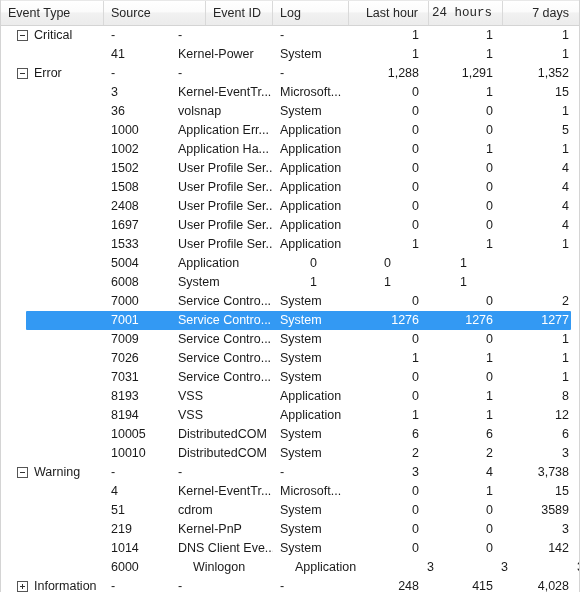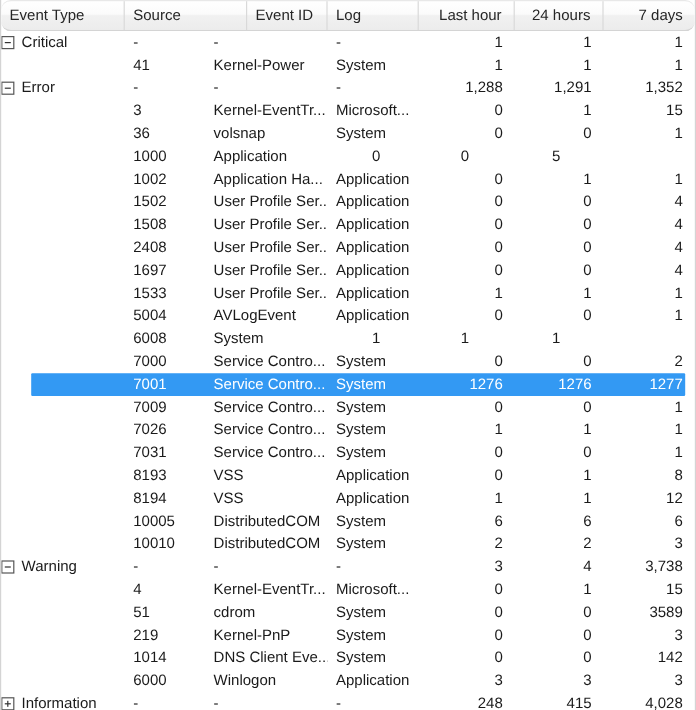--- a/index.html
+++ b/index.html
@@ -23,21 +23,20 @@
 
   
   .hdr {
     display: flex;
     height: 26px;
     background: linear-gradient(to bottom, #ffffff 0%, #fbfbfb 45%, #f1f1f1 50%, #ececec 100%);
     border-bottom: 1px solid #d4d4d4;
     border-top: 1px solid #e8e8e8;
     position: relative;
     z-index: 5;
-    border-radius: 8px;
   }
   .hcell {
     position: relative;
     display: flex;
     align-items: center;
     font-size: 12.5px;
     color: #262626;
     padding: 0 7px;
     white-space: nowrap;
     overflow: hidden;
@@ -75,21 +74,21 @@
     align-items: center;
     font-size: 12.5px;
     color: #1a1a1a;
     padding: 0 7px;
     white-space: nowrap;
     overflow: hidden;
     height: 19px;
     line-height: 19px;
   }
   .cell.num { justify-content: flex-end; padding-right: 10px; }
-  .cell.type { padding-left: 0; gap: 6px; }
+  .cell.type { padding-left: 16px; gap: 6px; }
 
   
   .exp {
     width: 11px;
     height: 11px;
     flex: 0 0 11px;
     border: 1px solid #555555;
     background: #ffffff;
     position: relative;
     display: inline-block;
@@ -118,21 +117,21 @@
 <body>
 
 <div id="grid">
 
   <div class="hdr" id="header">
       <div class="hcell" style="width: 103px; flex: 0 0 103px;">Event Type</div>
       <div class="hcell" style="width: 102px; flex: 0 0 102px;">Source</div>
       <div class="hcell" style="width: 67px; flex: 0 0 67px;">Event ID</div>
       <div class="hcell" style="width: 76px; flex: 0 0 76px;">Log</div>
       <div class="hcell num" style="width: 80px; flex: 0 0 80px;">Last hour</div>
-      <div class="hcell num" style="width: 74px; flex: 0 0 74px;">24 hours</div>
+      <div class="hcell num" style="width: 74px; flex: 0 0 74px; font-family: Liberation Mono, monospace;">24 hours</div>
       <div class="hcell num" style="width: 76px; flex: 0 0 76px;">7 days</div>
     </div>
 
   <div class="rows" id="rowhost">
       <div class="row">
         <div class="cell type" style="width: 103px; flex: 0 0 103px;">
           <span class="exp"></span>
           <span class="typelabel">Critical</span>
         </div>
         <div class="cell" style="width: 67px; flex: 0 0 67px;">-</div>
@@ -189,20 +188,21 @@
         <div class="cell num" style="width: 80px; flex: 0 0 80px;">0</div>
         <div class="cell num" style="width: 74px; flex: 0 0 74px;">0</div>
         <div class="cell num" style="width: 76px; flex: 0 0 76px;">1</div>
       </div>
       <div class="row">
         <div class="cell type" style="width: 103px; flex: 0 0 103px;">
           <span class="exp-spacer"></span>
           <span class="typelabel"></span>
         </div>
         <div class="cell" style="width: 67px; flex: 0 0 67px;">1000</div>
+        <div class="cell" style="width: 102px; flex: 0 0 102px;">Application Err...</div>
         <div class="cell" style="width: 76px; flex: 0 0 76px;">Application</div>
         <div class="cell num" style="width: 80px; flex: 0 0 80px;">0</div>
         <div class="cell num" style="width: 74px; flex: 0 0 74px;">0</div>
         <div class="cell num" style="width: 76px; flex: 0 0 76px;">5</div>
       </div>
       <div class="row">
         <div class="cell type" style="width: 103px; flex: 0 0 103px;">
           <span class="exp-spacer"></span>
           <span class="typelabel"></span>
         </div>
@@ -272,21 +272,20 @@
         <div class="cell num" style="width: 80px; flex: 0 0 80px;">1</div>
         <div class="cell num" style="width: 74px; flex: 0 0 74px;">1</div>
         <div class="cell num" style="width: 76px; flex: 0 0 76px;">1</div>
       </div>
       <div class="row">
         <div class="cell type" style="width: 103px; flex: 0 0 103px;">
           <span class="exp-spacer"></span>
           <span class="typelabel"></span>
         </div>
         <div class="cell" style="width: 67px; flex: 0 0 67px;">5004</div>
-        <div class="cell" style="width: 102px; flex: 0 0 102px;">AVLogEvent</div>
         <div class="cell" style="width: 76px; flex: 0 0 76px;">Application</div>
         <div class="cell num" style="width: 80px; flex: 0 0 80px;">0</div>
         <div class="cell num" style="width: 74px; flex: 0 0 74px;">0</div>
         <div class="cell num" style="width: 76px; flex: 0 0 76px;">1</div>
       </div>
       <div class="row">
         <div class="cell type" style="width: 103px; flex: 0 0 103px;">
           <span class="exp-spacer"></span>
           <span class="typelabel"></span>
         </div>
@@ -464,21 +463,21 @@
         <div class="cell num" style="width: 80px; flex: 0 0 80px;">0</div>
         <div class="cell num" style="width: 74px; flex: 0 0 74px;">0</div>
         <div class="cell num" style="width: 76px; flex: 0 0 76px;">142</div>
       </div>
       <div class="row">
         <div class="cell type" style="width: 103px; flex: 0 0 103px;">
           <span class="exp-spacer"></span>
           <span class="typelabel"></span>
         </div>
         <div class="cell" style="width: 67px; flex: 0 0 67px;">6000</div>
-        <div class="cell" style="width: 102px; flex: 0 0 102px;">Winlogon</div>
+        <div class="cell" style="width: 102px; flex: 0 0 102px; margin-left: 15px;">Winlogon</div>
         <div class="cell" style="width: 76px; flex: 0 0 76px;">Application</div>
         <div class="cell num" style="width: 80px; flex: 0 0 80px;">3</div>
         <div class="cell num" style="width: 74px; flex: 0 0 74px;">3</div>
         <div class="cell num" style="width: 76px; flex: 0 0 76px;">3</div>
       </div>
       <div class="row">
         <div class="cell type" style="width: 103px; flex: 0 0 103px;">
           <span class="exp plus"></span>
           <span class="typelabel">Information</span>
         </div>

